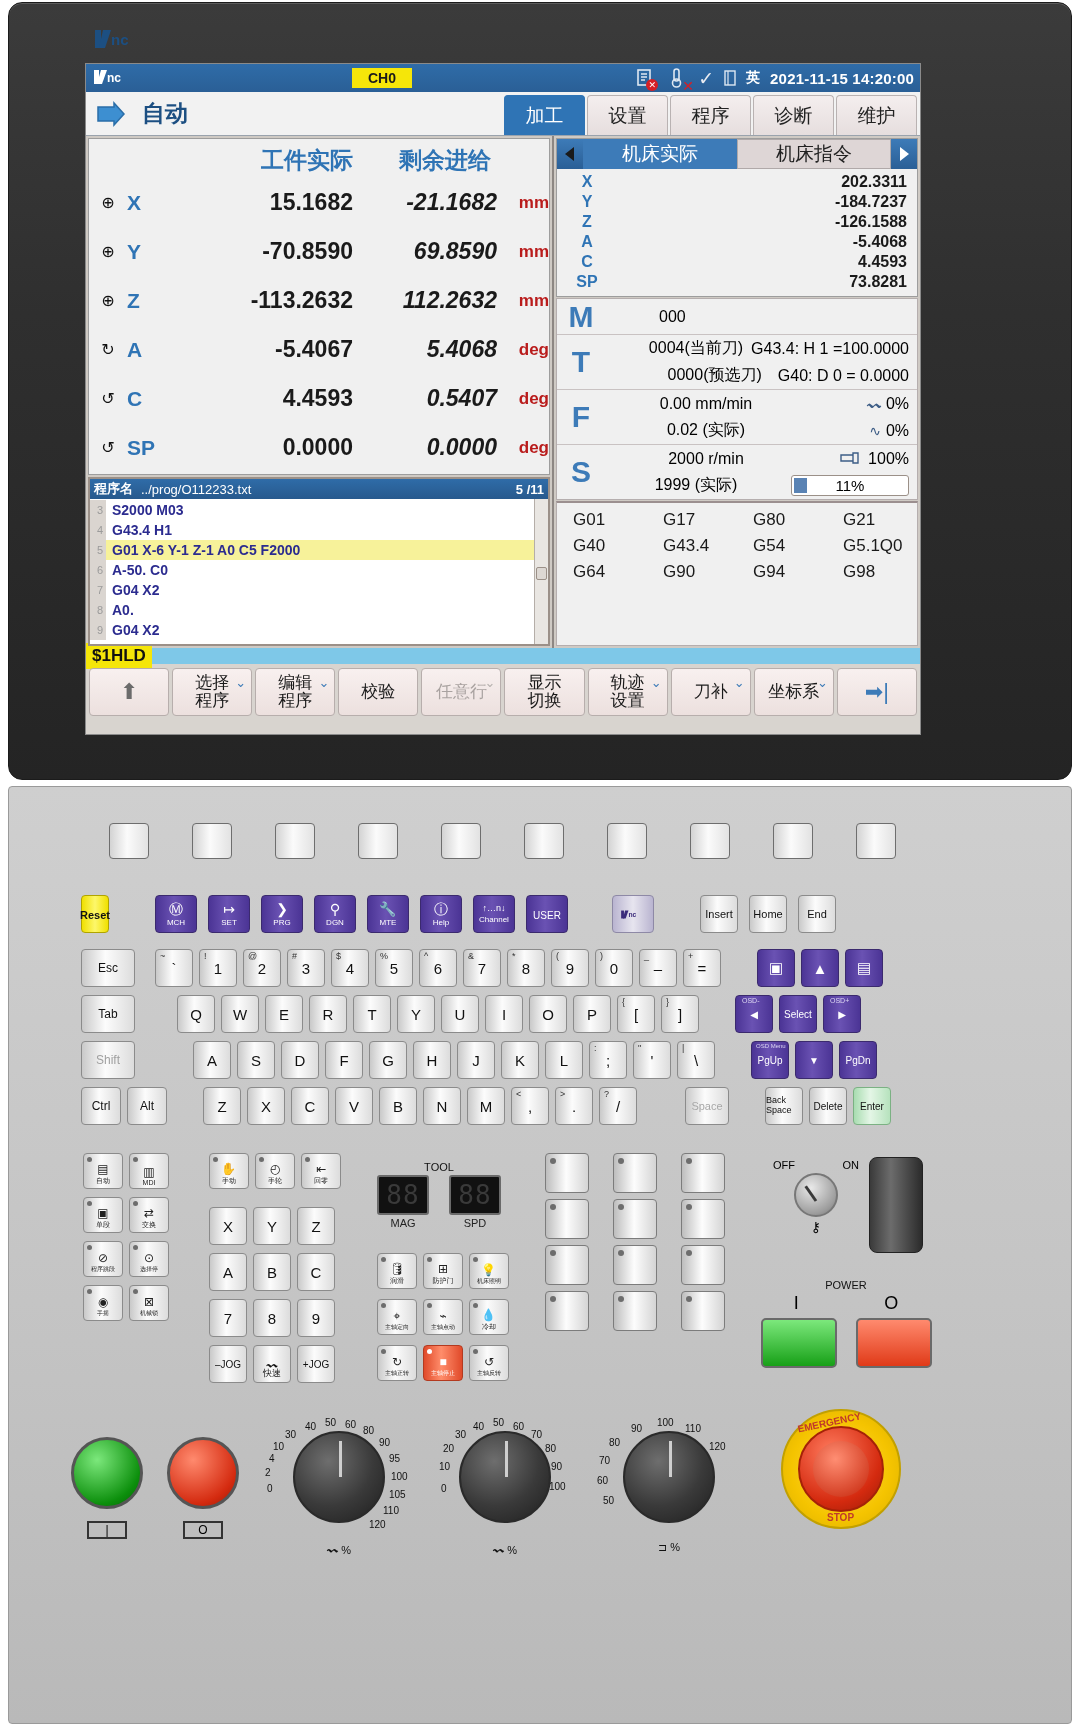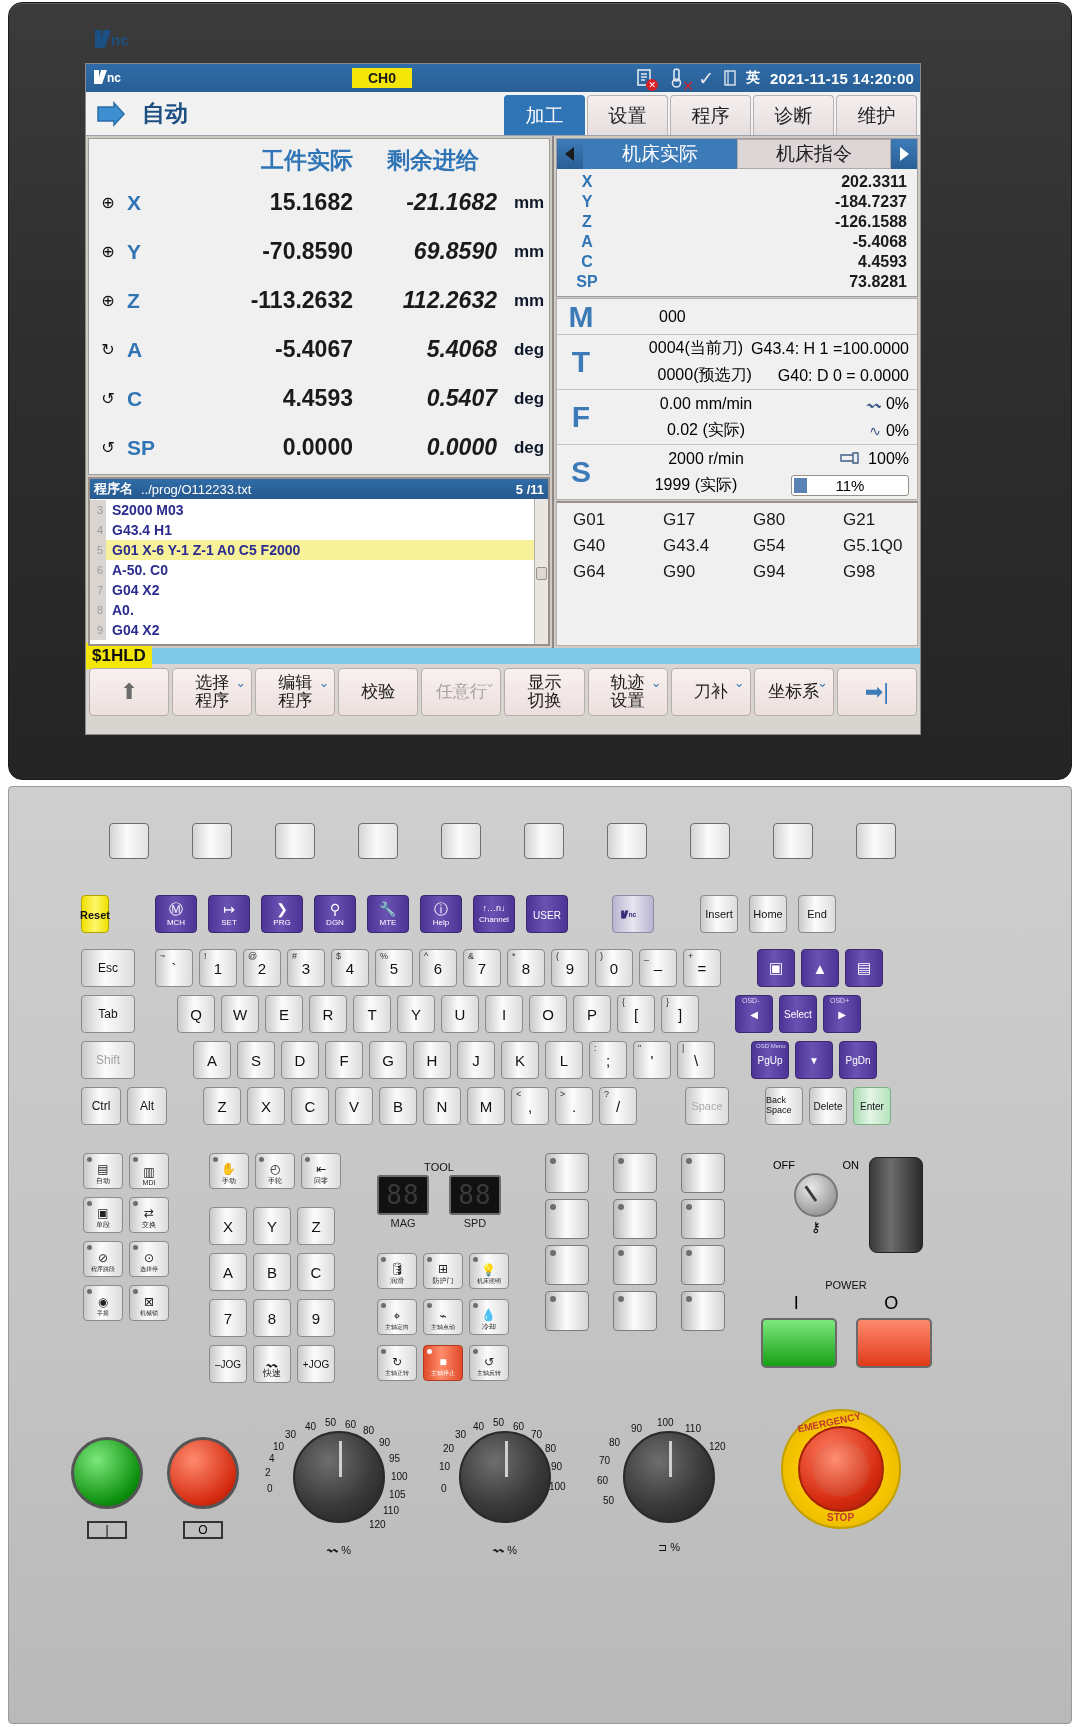--- a/index.html
+++ b/index.html
@@ -73,30 +73,30 @@
   }
   .tab.active { background: #2f74b5; color:#fff; border-color:#2f74b5; }
 
   
   .body { display:flex; height: 512px; background:#cfcac4; }
   .left-col { width: 468px; display:flex; flex-direction:column; border-right:2px solid #8d8783;}
   .right-col { flex:1; display:flex; flex-direction:column; }
 
   
   .coordbox { background:#f0f0f0; border:1px solid #9d9d9d; margin:2px; flex: 0 0 334px; padding: 2px 0;}
-  .coord-head { display:flex; font-size:23px; font-weight:bold; color:#2f74b5; padding: 4px 16px 2px 0;}
+  .coord-head { display:flex; font-size:23px; font-weight:bold; color:#2f74b5; padding: 4px 4px 2px 0;}
   .ch-pad { width: 92px; }
   .ch-1 { width: 172px; text-align:right; }
   .ch-2 { flex:1; text-align:right; padding-right: 8px;}
   .coord-row { display:flex; align-items:center; height: 49px; }
   .c-ico { width: 38px; text-align:center; font-size:16px; color:#111; }
   .c-ax { width: 54px; font-size: 21px; font-weight:bold; color:#2f74b5; }
   .c-v1 { width: 172px; text-align:right; font-size:23px; font-weight:bold; color:#1a1a1a; }
   .c-v2 { flex:1; text-align:right; font-size:23px; font-weight:bold; color:#1a1a1a; padding-right: 6px; font-style: italic;}
-  .c-u { width: 46px; text-align:center; font-size:17px; font-weight:bold; color:#0f172a; padding-left:6px;}
+  .c-u { width: 46px; text-align:right; font-size:17px; font-weight:bold; color:#b91c1c; padding-left:6px;}
 
   
   .progbox { margin:0 2px 2px 2px; border:2px solid #9b9088; background:#fff; flex:1; display:flex; flex-direction:column; position:relative;}
   .prog-head {
     background: linear-gradient(180deg,#2f6ca8 0%,#27598d 100%);
     color:#fff; font-size:13px; display:flex; align-items:center; height:20px; padding:0 4px;
   }
   .prog-name { font-weight:bold; }
   .prog-path { margin-left: 8px; font-weight: normal;}
   .prog-count { margin-left:auto; font-weight:bold;}
@@ -523,21 +523,21 @@
               </div>
             </div>
 
             <div class="mtfs-row">
               <div class="mk">T</div>
               <div class="mbody">
                 <div class="mline" style="justify-content:flex-end;padding-right:8px;gap:8px;">
                   <span>0004(当前刀)</span>
                   <span>G43.4: H  1 =100.0000</span>
                 </div>
-                <div class="mline" style="justify-content:flex-end;padding-right:8px;gap:26px;">
+                <div class="mline" style="justify-content:flex-end;padding-right:8px;gap:16px;">
                   <span>0000(预选刀)</span>
                   <span>G40: D  0 =   0.0000</span>
                 </div>
               </div>
             </div>
 
             <div class="mtfs-row">
               <div class="mk">F</div>
               <div class="mbody">
                 <div class="mline">

